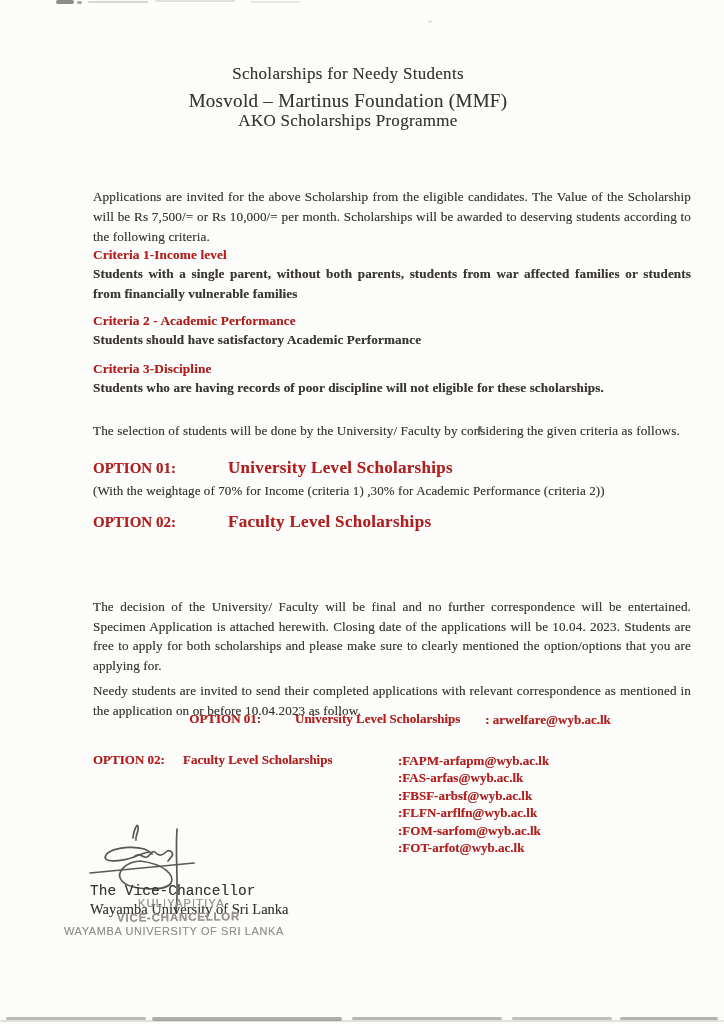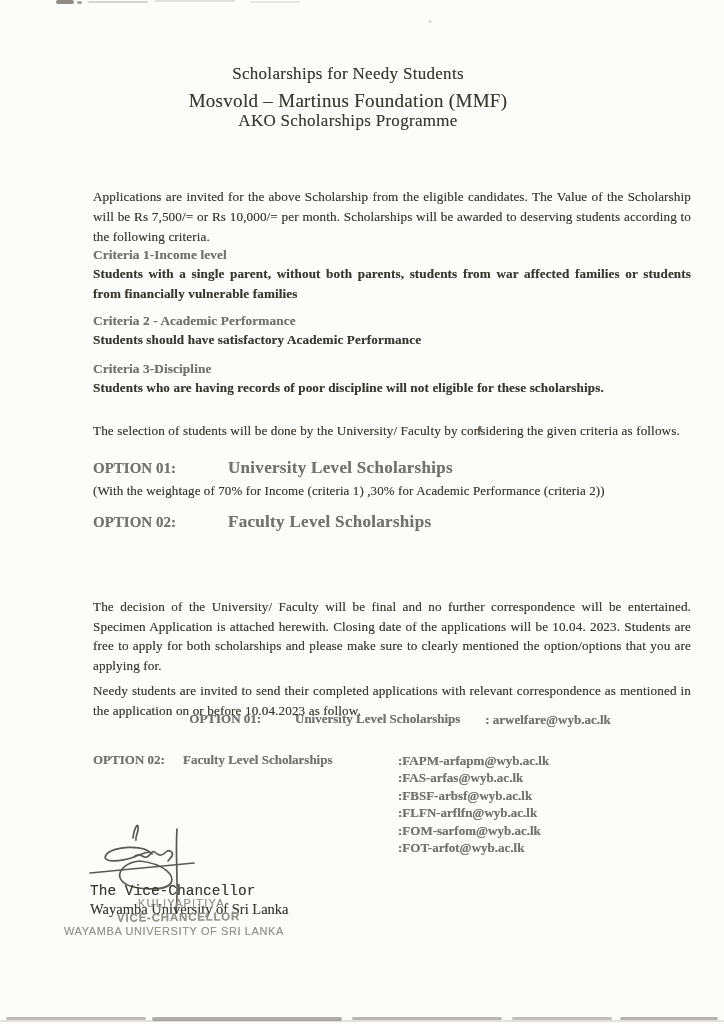--- a/index.html
+++ b/index.html
@@ -8,21 +8,21 @@
     width:724px;height:1024px;
     margin:0 auto;
     background:#fcfcfa;
     overflow:hidden;
     font-family:"Liberation Serif","DejaVu Serif",serif;
     color:#37342f;
   }
   .abs{position:absolute;}
   
   .ink{color:#3a3731;text-shadow:0 0 .5px rgba(70,64,58,.5);}
-  .ink-b{color:#737373;font-weight:bold;text-shadow:0 0 .5px rgba(60,54,48,.45);}
+  .ink-b{color:#b91c1c;font-weight:bold;text-shadow:0 0 .5px rgba(60,54,48,.45);}
 
   
   .titles{top:64px;left:0;width:696px;text-align:center;}
   .title-line{font-size:17px;line-height:20px;margin-bottom:7px;letter-spacing:.3px;}
   .title-line.big{font-size:19px;margin-bottom:0;}
 
   
   .para{left:93px;width:598px;font-size:13.2px;line-height:20px;letter-spacing:.1px;}
   .just{text-align:justify;}
   .intro{top:174px;}

